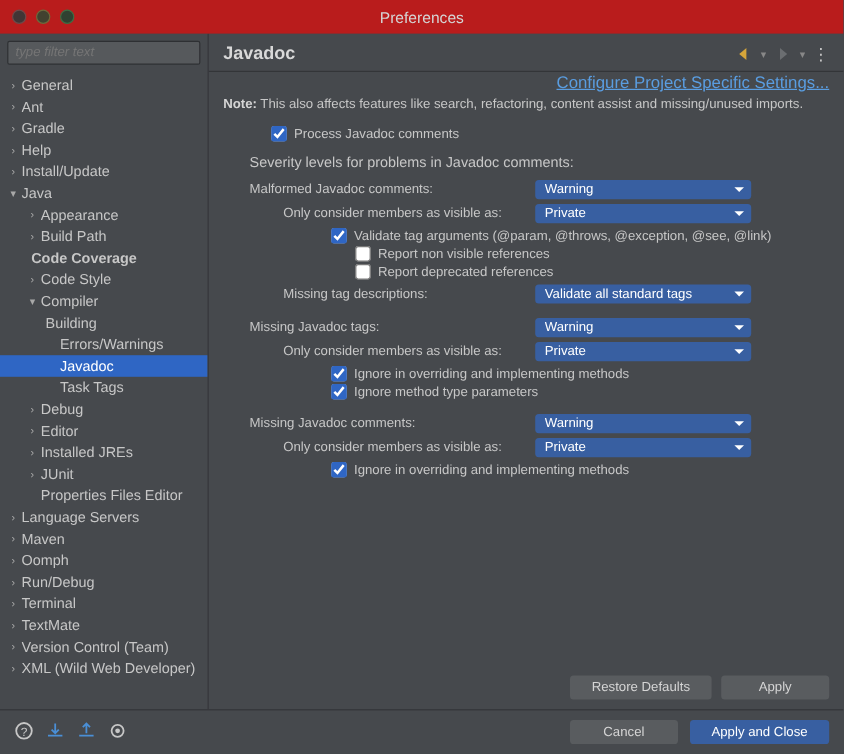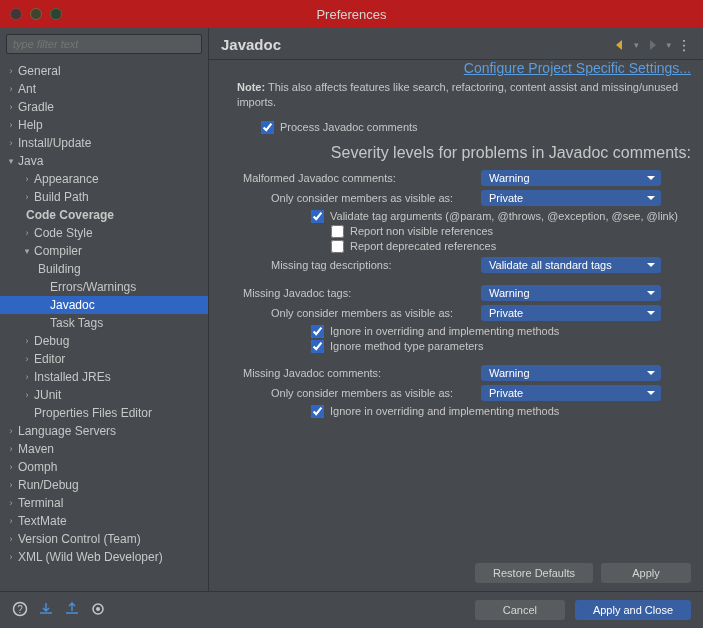--- a/index.html
+++ b/index.html
@@ -5,43 +5,43 @@
 * { box-sizing: border-box; margin: 0; padding: 0; font-family: -apple-system, "Helvetica Neue", Arial, sans-serif; }
 body { background: #46494d; color: #c7c7c7; font-size: 12px; width: 703px; height: 628px; overflow: hidden; }
 .window { display: flex; flex-direction: column; height: 100%; }
 .titlebar { height: 28px; background: #b91c1c; display: flex; align-items: center; position: relative; }
 .traffic { display: flex; gap: 8px; padding-left: 10px; }
 .dot { width: 12px; height: 12px; border-radius: 50%; }
 .dot.red { background: #5d5d5d; } .dot.yellow { background: #5d5d5d; } .dot.green { background: #5d5d5d; }
 .dot.red { background: #413535; border:1px solid #6e4a4a;} .dot.yellow{background:#41412f;border:1px solid #6e6a3c;} .dot.green{background:#2f4131;border:1px solid #3d6e44;}
 .titlebar-title { position:absolute; left:0; right:0; text-align:center; font-size:13px; color:#d5d5d5; font-weight:500;}
 .body { display:flex; flex:1; min-height:0; }
-.sidebar { width: 209px; background:#46494d; border-right:1px solid #333538; display:flex; flex-direction:column;}
+.sidebar { width: 174px; background:#46494d; border-right:1px solid #333538; display:flex; flex-direction:column;}
 .filter { margin:6px; }
 .filter input { width:100%; background:#56595c; border:1px solid #2e3033; padding:3px 6px; color:#bbb; font-size:11px; border-radius:2px; font-style:italic;}
 .tree { flex:1; overflow:auto; padding:2px 0;}
 .tree-item { display:flex; align-items:center; height:18px; cursor:pointer; padding-right:4px;}
 .tree-item.selected { background:#2f66c4; color:#fff; }
 .arrow { width:14px; text-align:center; font-size:9px; color:#a8a8a8; user-select:none;}
 .arrow.empty { visibility:hidden; }
 .tree-label { flex:1; white-space:nowrap; overflow:hidden; }
 
 .main { flex:1; display:flex; flex-direction:column; background:#46494d; min-width:0;}
 .header { padding:8px 12px 6px 12px; display:flex; align-items:center; justify-content:space-between;}
 .header h1 { font-size:15px; font-weight:600; color:#d9d9d9;}
 .header-icons { display:flex; gap:6px; align-items:center; }
 .nav-arrow { width:16px; height:16px; display:flex; align-items:center; justify-content:center;}
 .topline { border-top:1px solid #333538; }
 .content { flex:1; overflow:auto; padding:0 12px 8px 12px;}
 .link { color:#5a9de0; text-decoration:underline; cursor:pointer; float:right; font-size:14px; margin-bottom:4px;}
-.note { clear:both; font-size:11px; color:#c7c7c7; margin-bottom:10px; line-height:1.4;margin-left:16px;}
+.note { clear:both; font-size:11px; color:#c7c7c7; margin-bottom:10px; line-height:1.4;}
 .note b { color:#d5d5d5; }
 .checkbox-row { display:flex; align-items:center; gap:6px; margin:2px 0; font-size:11px; color:#c7c7c7;padding-left:40px;}
 input[type=checkbox] { width:13px; height:13px; accent-color:#2f66c4; cursor:pointer;}
-.section-label { font-size:16px; color:#c7c7c7; margin:10px 0 8px 22px;text-align:right;}
+.section-label { font-size:12px; color:#c7c7c7; margin:10px 0 8px 22px;}
 .field-row { display:flex; align-items:center; margin:4px 0 4px 22px; font-size:11px;}
 .field-row.indent1 { margin-left:50px; }
 .field-label { flex:0 0 238px; }
 .field-row.indent1 .field-label { flex:0 0 210px; }
 select { background:#385fa1; color:#fff; border:none; padding:2px 20px 2px 8px; font-size:11px; border-radius:3px; width:180px; appearance:none; cursor:pointer; position:relative;}
 .select-wrap { position:relative; display:inline-block;}
 .select-wrap::after { content:""; position:absolute; right:6px; top:50%; transform:translateY(-50%); width:0; height:0; border-left:4px solid transparent; border-right:4px solid transparent; border-top:4px solid #fff; pointer-events:none;}
 .select-wrap::before { content:""; position:absolute; right:6px; top:30%; transform:translateY(-50%); width:0; height:0; border-left:4px solid transparent; border-right:4px solid transparent; border-bottom:4px solid #fff; pointer-events:none;}
 .button-row { display:flex; justify-content:flex-end; gap:8px; padding:8px 12px; }
 .btn { background:#595c5f; color:#d5d5d5; border:none; padding:4px 18px; font-size:11px; border-radius:3px; cursor:pointer; min-width:90px;}

